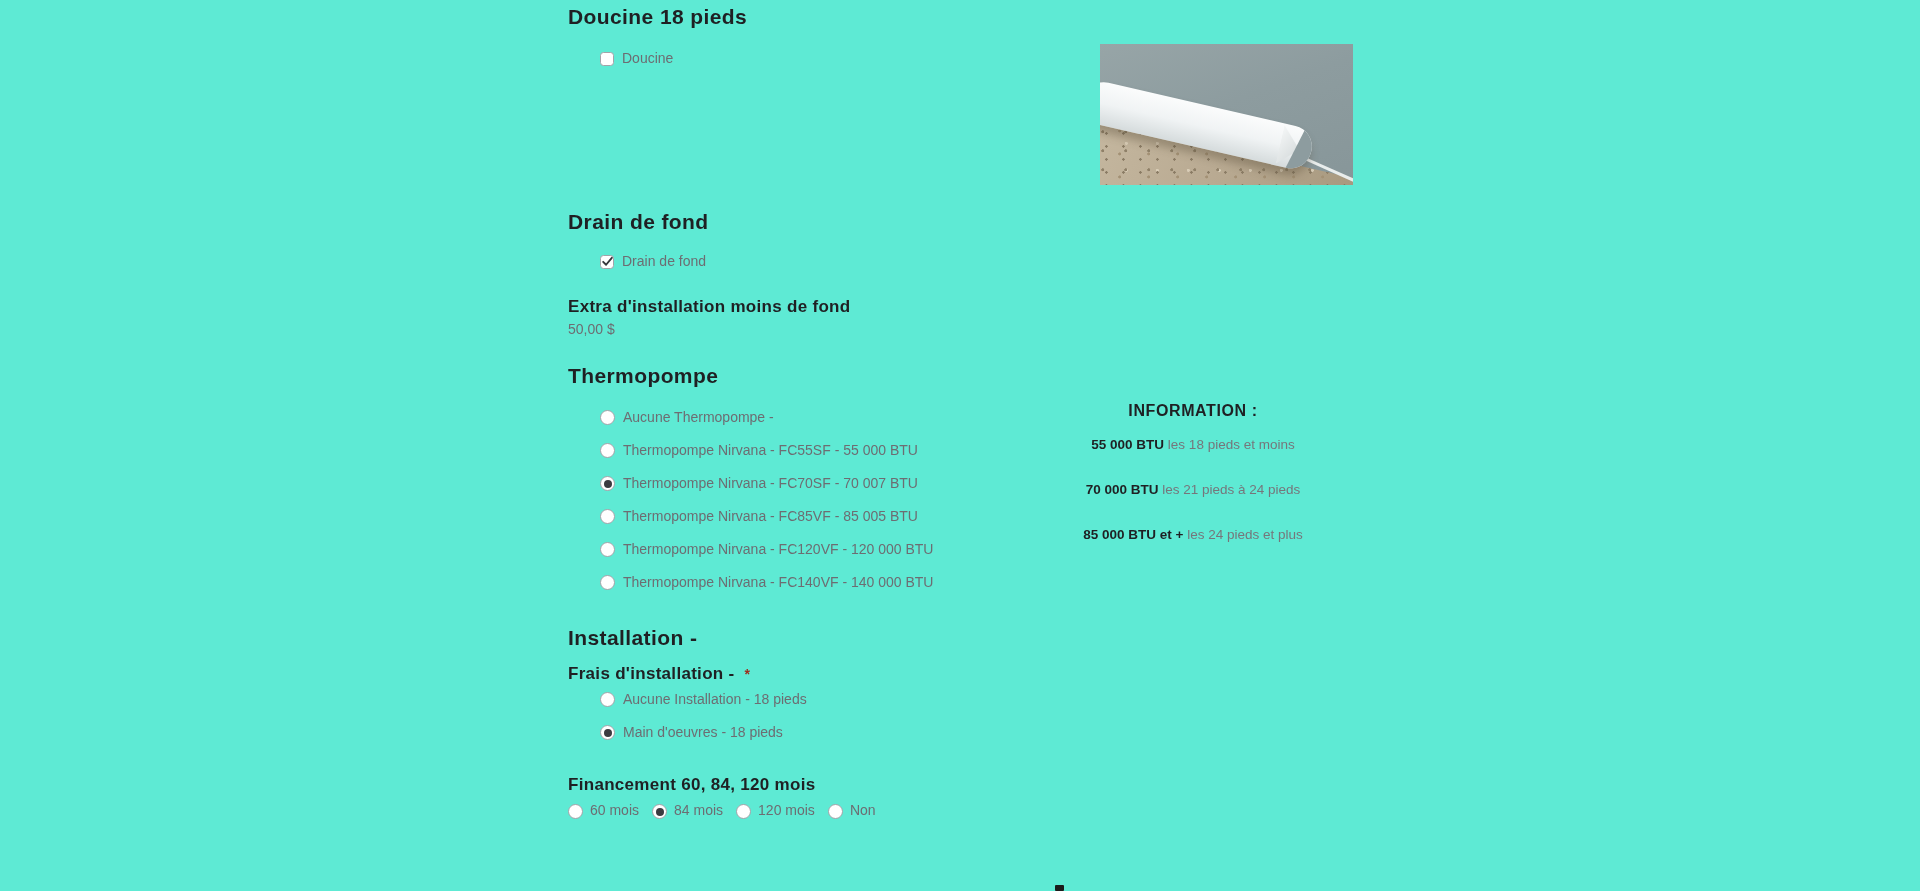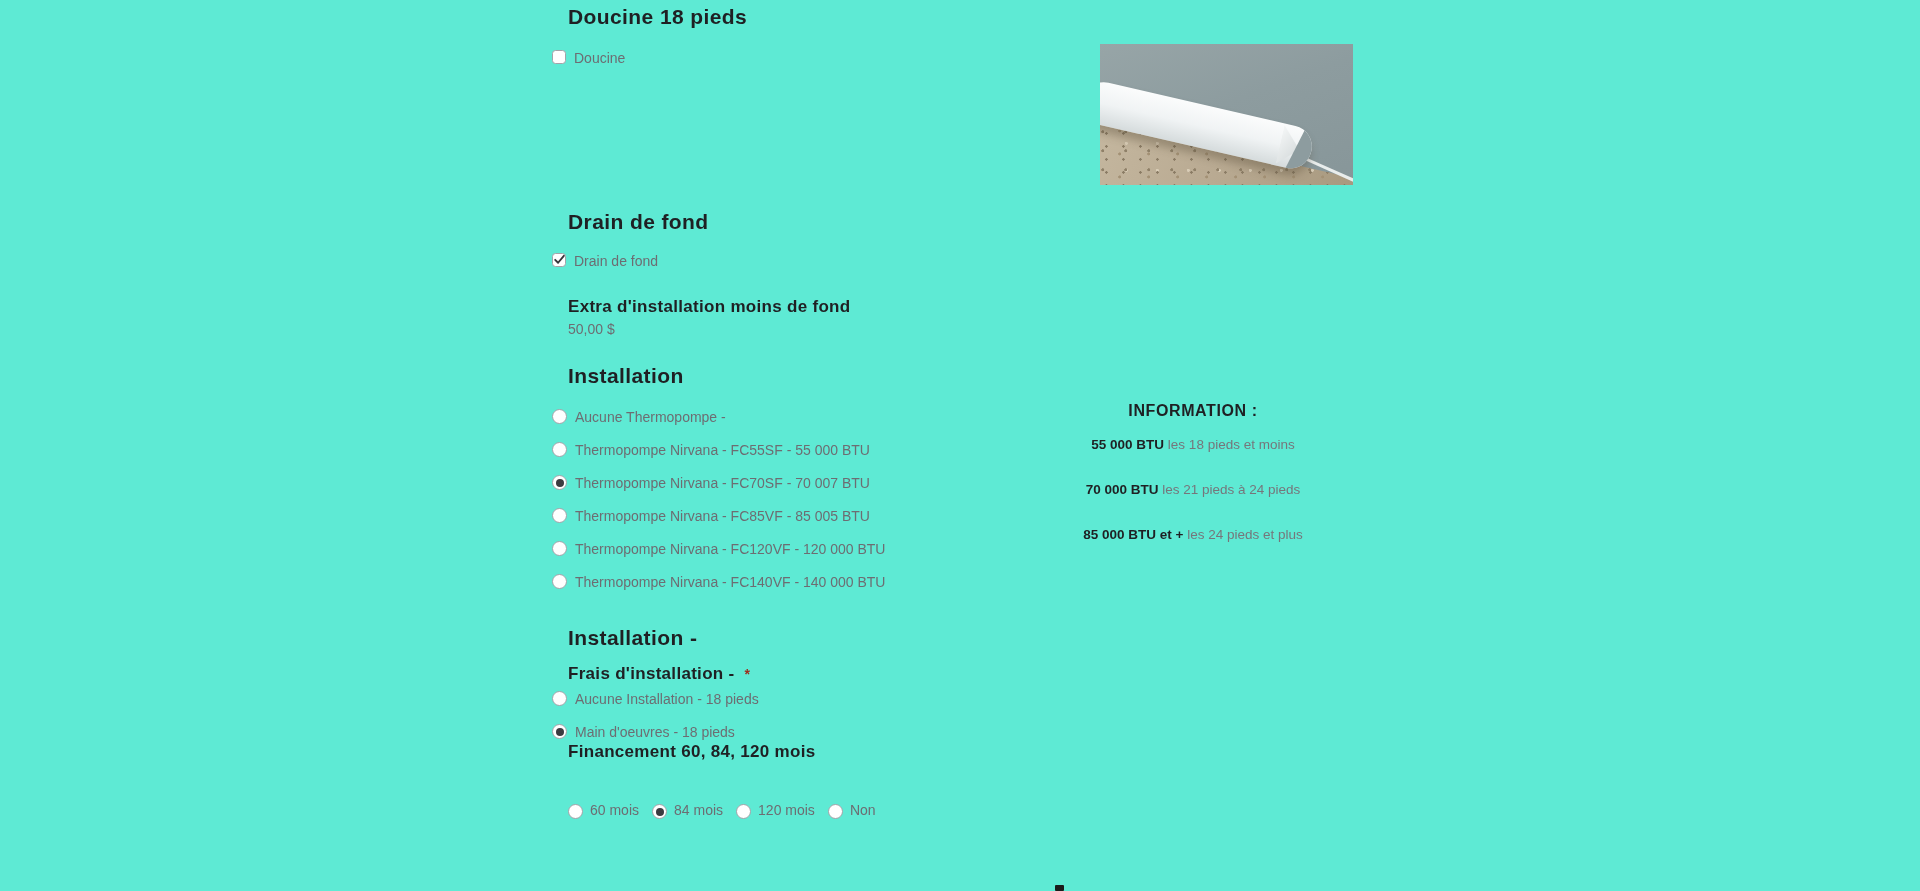--- a/index.html
+++ b/index.html
@@ -14,21 +14,21 @@
   .h1 {
     left:568px; font-size:21px; font-weight:700; color:#1f2023;
     letter-spacing:0.4px; line-height:26px;
   }
   .h2 {
     left:568px; font-size:17px; font-weight:700; color:#1f2023;
     letter-spacing:0.3px; line-height:21px;
   }
   .price { left:568px; font-size:14px; color:#6d6d72; line-height:17px; }
   .row {
-    left:552px; display:flex; align-items:flex-start; gap:8px;
+    left:600px; display:flex; align-items:center; gap:8px;
     height:17px; cursor:pointer;
   }
   .lbl { font-size:14px; color:#6d6d72; white-space:nowrap; line-height:17px; }
   
   .cb {
     width:14px; height:14px; flex:0 0 14px;
     border:1.5px solid #a3a3a9; border-radius:3.5px;
     position:relative; color:#35353a; background:#fff;
   }
   .cb .tick { display:none; position:absolute; left:0px; top:-1px; width:13px; height:13px; }
@@ -125,21 +125,21 @@
       <svg class="tick" viewBox="0 0 12 12">
         <path d="M2 6.3 L4.7 9 L10 2.6" fill="none" stroke="currentColor" stroke-width="1.7" stroke-linecap="round" stroke-linejoin="round"></path>
       </svg>
     </span>
     <span class="lbl">Drain de fond</span>
   </label>
 
   <h3 class="abs h2" style="top:296px">Extra d'installation moins de fond</h3>
   <div class="abs price" style="top:321px">50,00 $</div>
 
-  <h2 class="abs h1" style="top:363px">Installation</h2>
+  <h2 class="abs h1" style="top:363px">Thermopompe</h2>
 
   <label class="abs row" style="top:409px">
     <span class="rb"></span>
     <span class="lbl">Aucune Thermopompe -</span>
   </label>
   <label class="abs row" style="top:442px">
     <span class="rb"></span>
     <span class="lbl">Thermopompe Nirvana - FC55SF - 55 000 BTU</span>
   </label>
   <label class="abs row" style="top:475px">
@@ -177,21 +177,21 @@
 
   <label class="abs row" style="top:691px">
     <span class="rb"></span>
     <span class="lbl">Aucune Installation - 18 pieds</span>
   </label>
   <label class="abs row" style="top:724px">
     <span class="rb on"></span>
     <span class="lbl">Main d'oeuvres - 18 pieds</span>
   </label>
 
-  <h3 class="abs h2" style="top:741px">Financement 60, 84, 120 mois</h3>
+  <h3 class="abs h2" style="top:774px">Financement 60, 84, 120 mois</h3>
 
   <div class="abs inline-options" style="left:568px; top:802px">
     <label class="opt">
       <span class="rb"></span>
       <span class="lbl">60 mois</span>
     </label>
     <label class="opt">
       <span class="rb on"></span>
       <span class="lbl">84 mois</span>
     </label>

